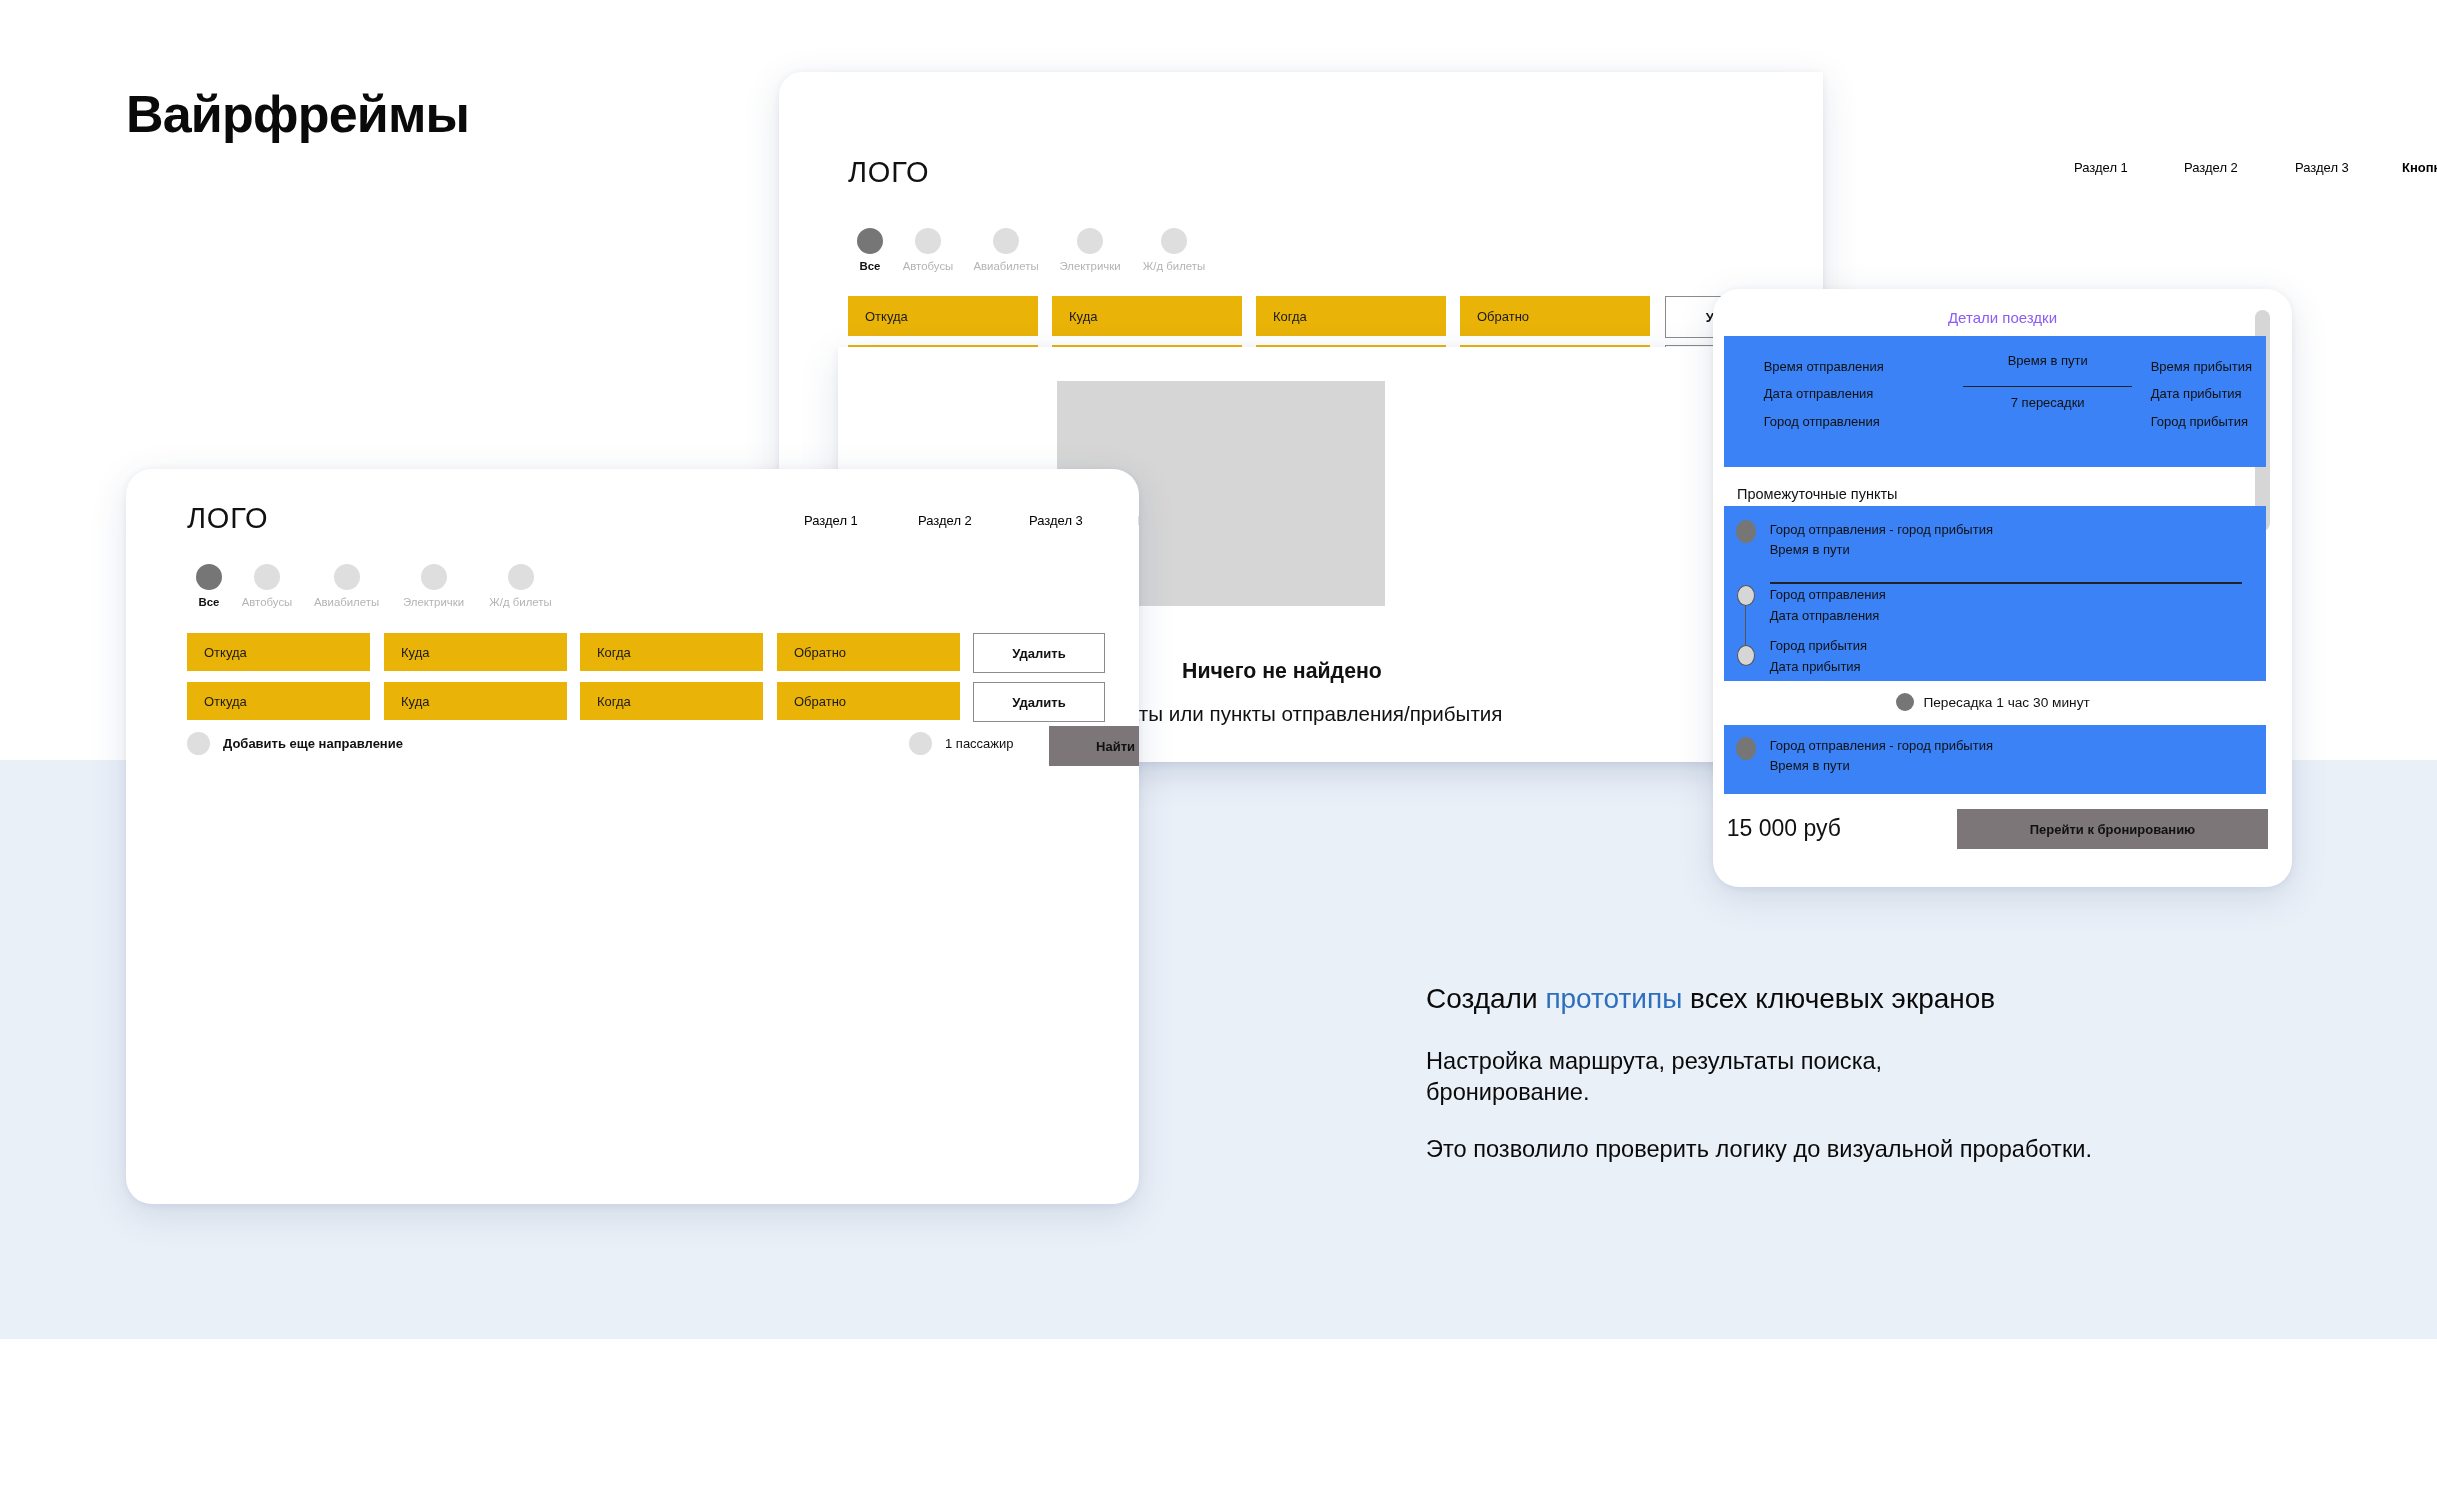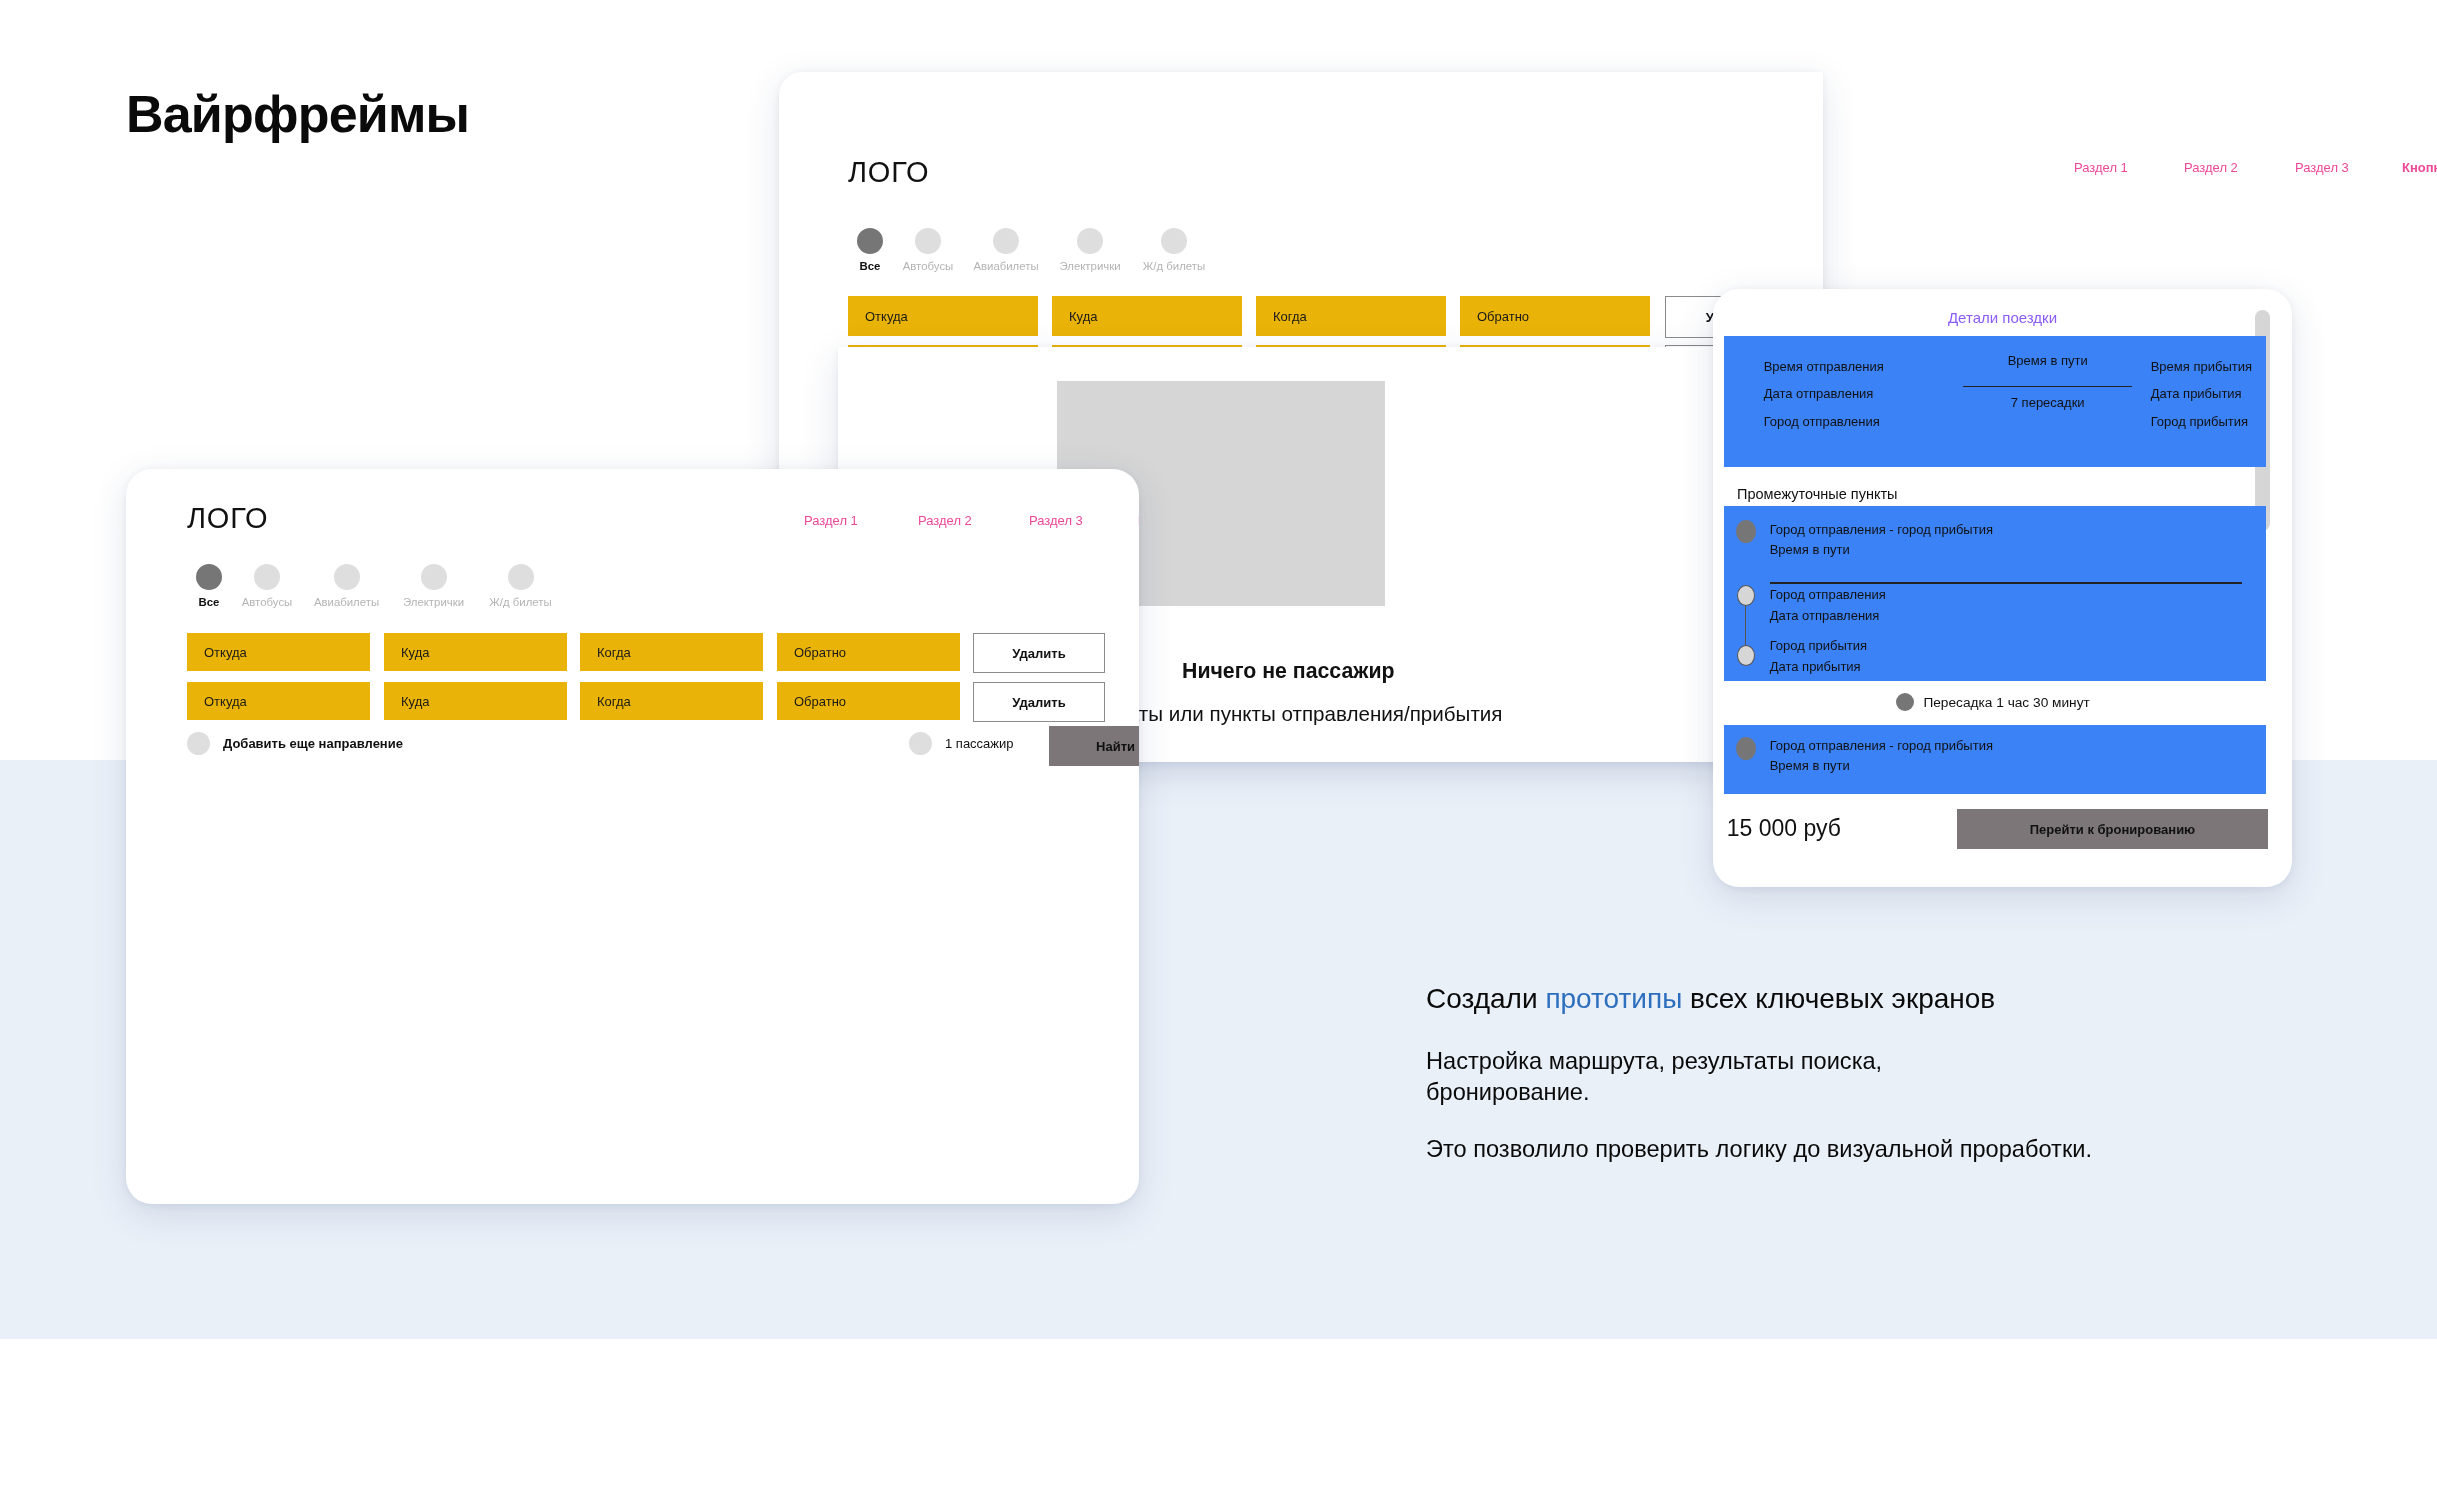--- a/index.html
+++ b/index.html
@@ -20,21 +20,21 @@
   
   .card{
     position:absolute;background:#ffffff;border-radius:26px;
     box-shadow:0 10.7px 37px rgba(40,60,110,.13), 0 1.5px 7.6px rgba(40,60,110,.07);
   }
   .card-sq{border-radius:0;}
 
   
   .logo{font-size:29px;font-weight:400;letter-spacing:0.8px;color:#111;}
   .nav{display:flex;gap:0;align-items:center;}
-  .nav-item{font-size:13px;color:#ec4899;}
+  .nav-item{font-size:13px;color:#000000;}
   .nav-item.bold{font-weight:700;}
 
   .cats{display:flex;gap:0;align-items:flex-start;}
   .cat{display:flex;flex-direction:column;align-items:center;gap:6.1px;}
   .cat .dot{width:26px;height:26px;border-radius:50%;background:#dedede;}
   .cat.active .dot{background:#767676;}
   .cat .lbl{font-size:11.4px;color:#b4b4b4;white-space:nowrap;}
   .cat.active .lbl{color:#111;font-weight:700;}
   .field{background:#eab308;display:flex;align-items:center;}
   .field span{font-size:13px;color:#1b1b1b;padding-left:17px;}
@@ -149,21 +149,21 @@
   </div>
   <div class="pill" style="position:absolute;left:651px;top:324px;">
     <div class="circ"></div>
     <div class="t reg">1 пассажир</div>
   </div>
   <div class="btn-fill" style="position:absolute;left:885px;top:318px;width:137px;height:40px;">Найти</div>
 </div>
 
 <div class="card card-sq" style="left:838px;top:347px;width:990px;height:415px;">
   <div class="ph" style="position:absolute;left:219px;top:34px;width:328px;height:225px;"></div>
-  <div class="empty-ttl" style="position:absolute;left:344px;top:312px;white-space:nowrap;">Ничего не пассажир</div>
+  <div class="empty-ttl" style="position:absolute;left:344px;top:312px;white-space:nowrap;">Ничего не найдено</div>
   <div class="empty-sub" style="position:absolute;left:229px;top:355px;white-space:nowrap;">нить даты или пункты отправления/прибытия</div>
 </div>
 
 <div class="card" style="left:126px;top:469px;width:1013px;height:735px;overflow:hidden;">
   <div class="logo" style="position:absolute;left:61px;top:33px;">ЛОГО</div>
   <div style="position:absolute;left:678px;top:44px;">
     <div class="nav-item" style="position:absolute;left:0;white-space:nowrap;">Раздел 1</div>
     <div class="nav-item" style="position:absolute;left:114px;white-space:nowrap;">Раздел 2</div>
     <div class="nav-item" style="position:absolute;left:225px;white-space:nowrap;">Раздел 3</div>
     <div class="nav-item bold" style="position:absolute;left:334px;white-space:nowrap;">Кнопка</div>

